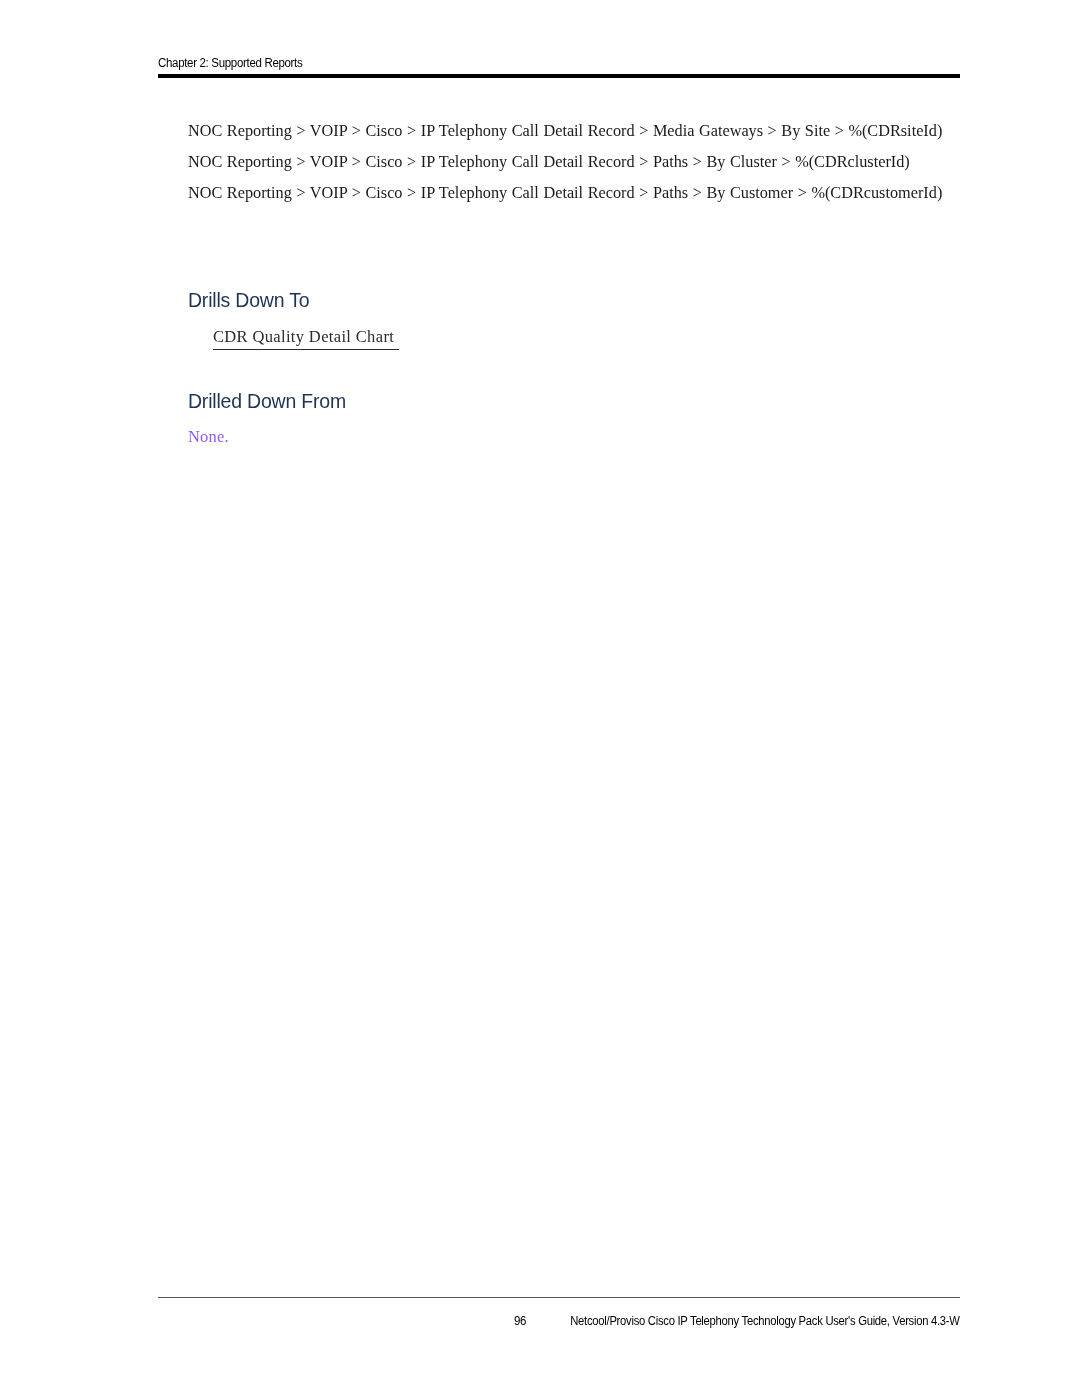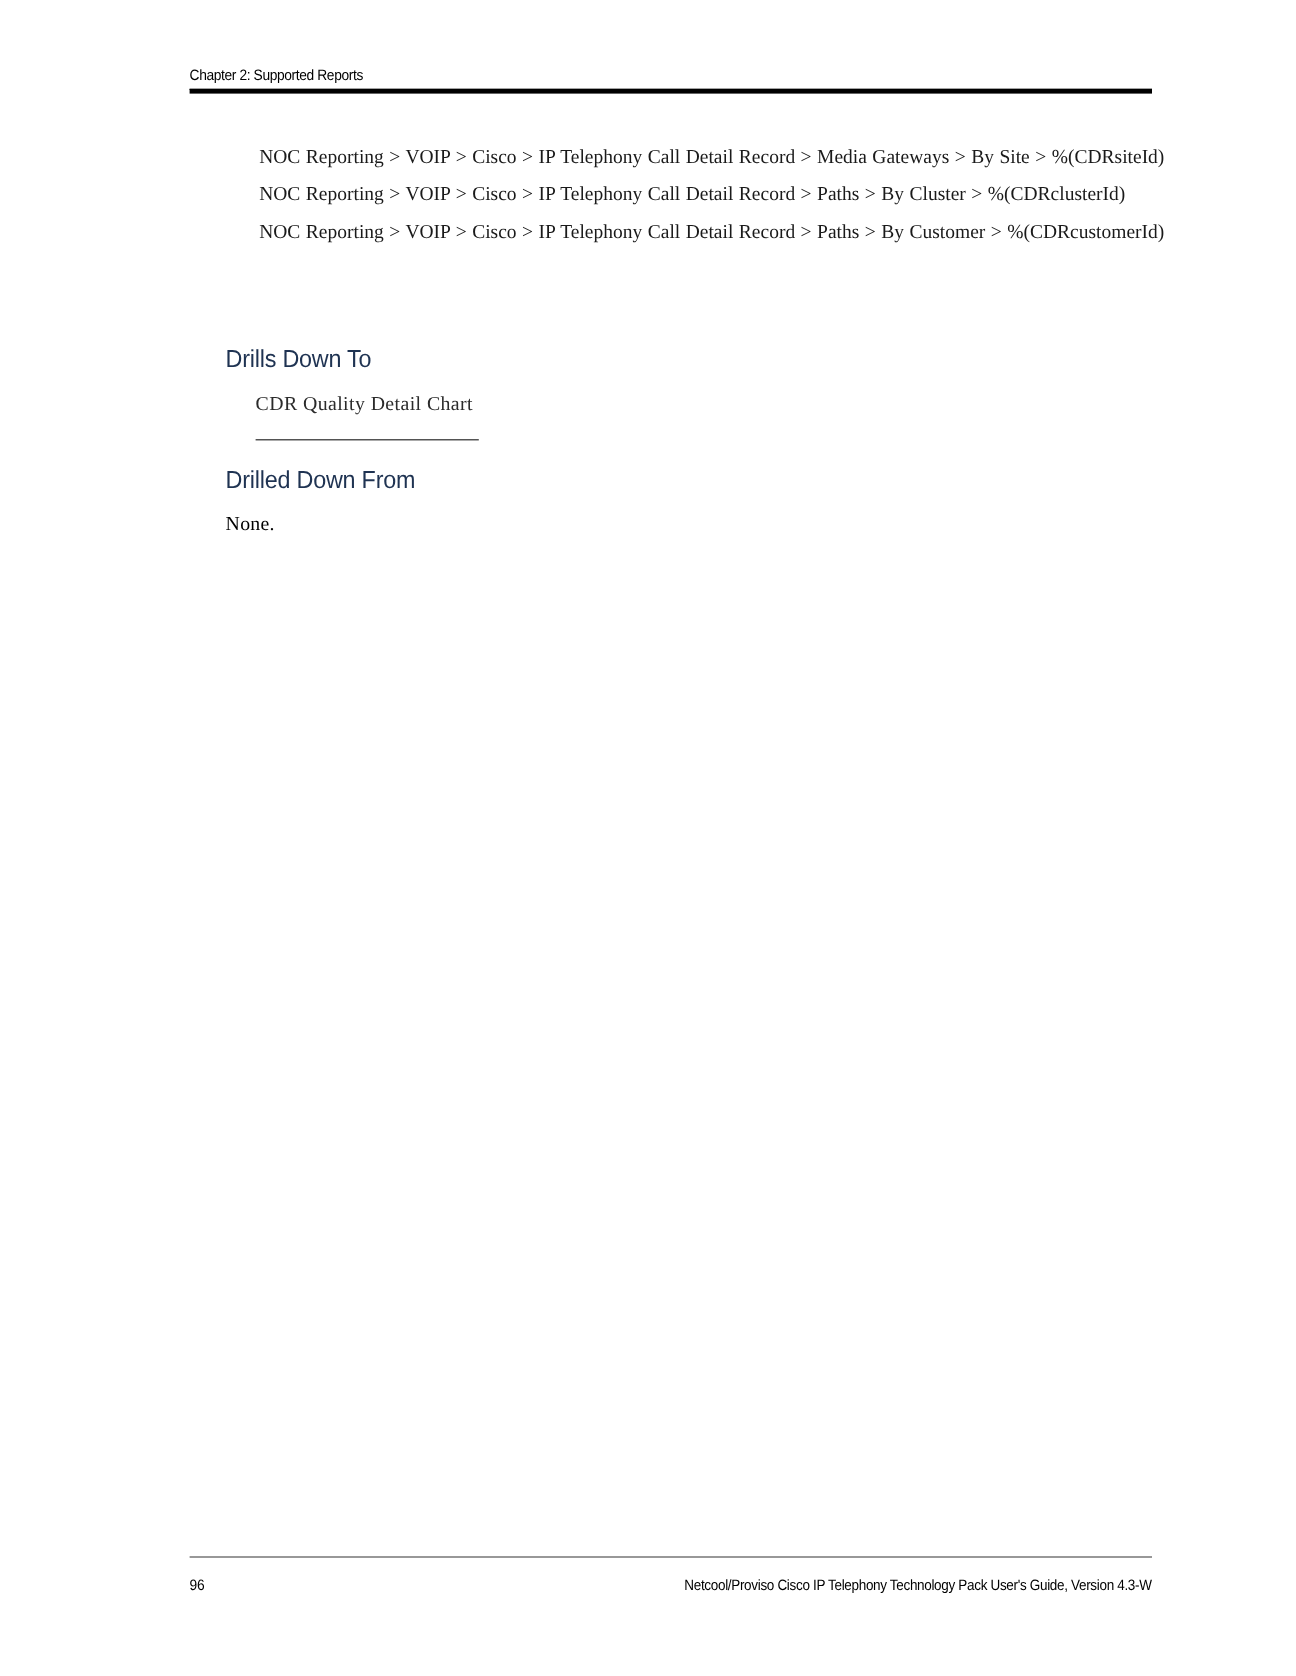--- a/index.html
+++ b/index.html
@@ -50,21 +50,20 @@
     border-top: 1px solid #000000;
     box-sizing: content-box;
   }
 
   
   .content {
     position: absolute;
     left: 188px;
     top: 118px;
     width: 772px;
-    margin-left: 28px;
   }
 
   .breadcrumb-path {
     font-family: "Liberation Serif", "DejaVu Serif", serif;
     font-size: 16.5px;
     line-height: 25px;
     color: #1a1a1a;
     margin: 0 0 6px 0;
     word-spacing: 0.5px;
     transform: scaleX(0.985);
@@ -97,59 +96,59 @@
     left: 213px;
     top: 326px;
   }
   .drill-link {
     font-family: "Liberation Serif", "DejaVu Serif", serif;
     font-size: 16.5px;
     line-height: 22px;
     color: #2b2b2b;
     text-decoration: none;
     border-bottom: 1px solid #2b2b2b;
-    padding-bottom: 18px;
+    padding-bottom: 1px;
     padding-right: 5px;
     letter-spacing: 0.35px;
     display: inline-block;
   }
 
   .heading-drilled {
     position: absolute;
     left: 188px;
     top: 389px;
   }
   .none-text {
     position: absolute;
     left: 188px;
     top: 426px;
     font-family: "Liberation Serif", "DejaVu Serif", serif;
     font-size: 16.5px;
     line-height: 22px;
-    color: #000000;
+    color: #8b5cf6;
     letter-spacing: 0.2px;
   }
 
   
   .footer {
     position: absolute;
     left: 158px;
     top: 1297px;
     width: 802px;
   }
   .footer-rule {
     width: 802px;
     height: 1px;
     background: #555555;
   }
   .footer-row {
     margin-top: 16px;
     display: flex;
     align-items: baseline;
-    justify-content: space-between;
+    justify-content: flex-end;
     width: 802px;
   }
   .footer-page-number,
   .footer-guide-title {
     font-family: "Liberation Sans", "DejaVu Sans", sans-serif;
     font-size: 12.5px;
     color: #000000;
     letter-spacing: -0.3px;
     white-space: nowrap;
   }

